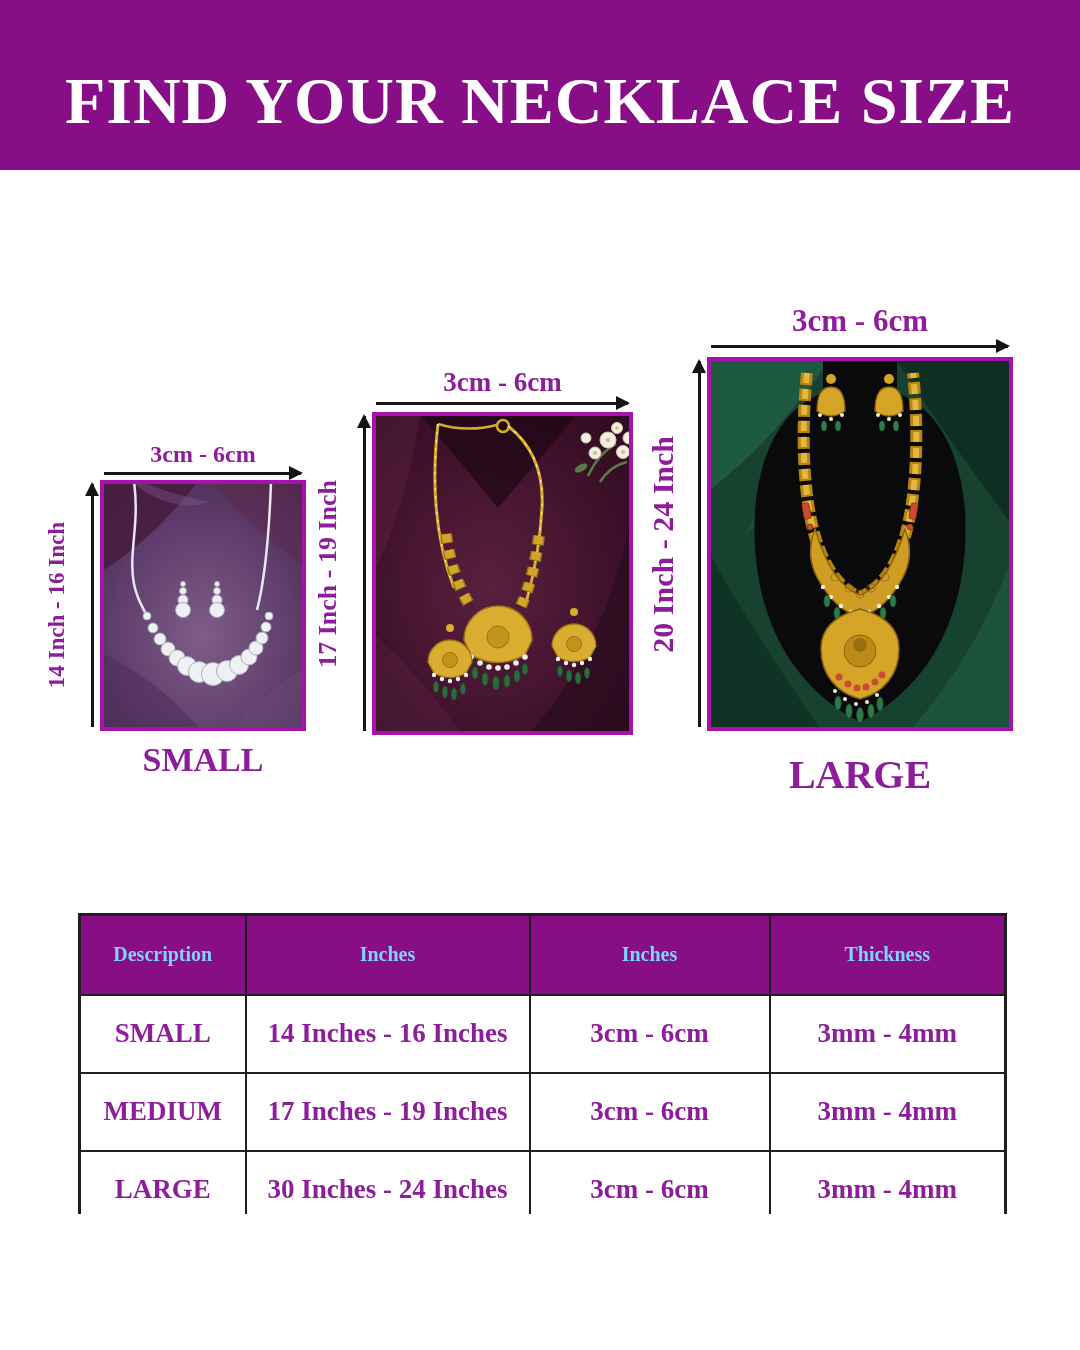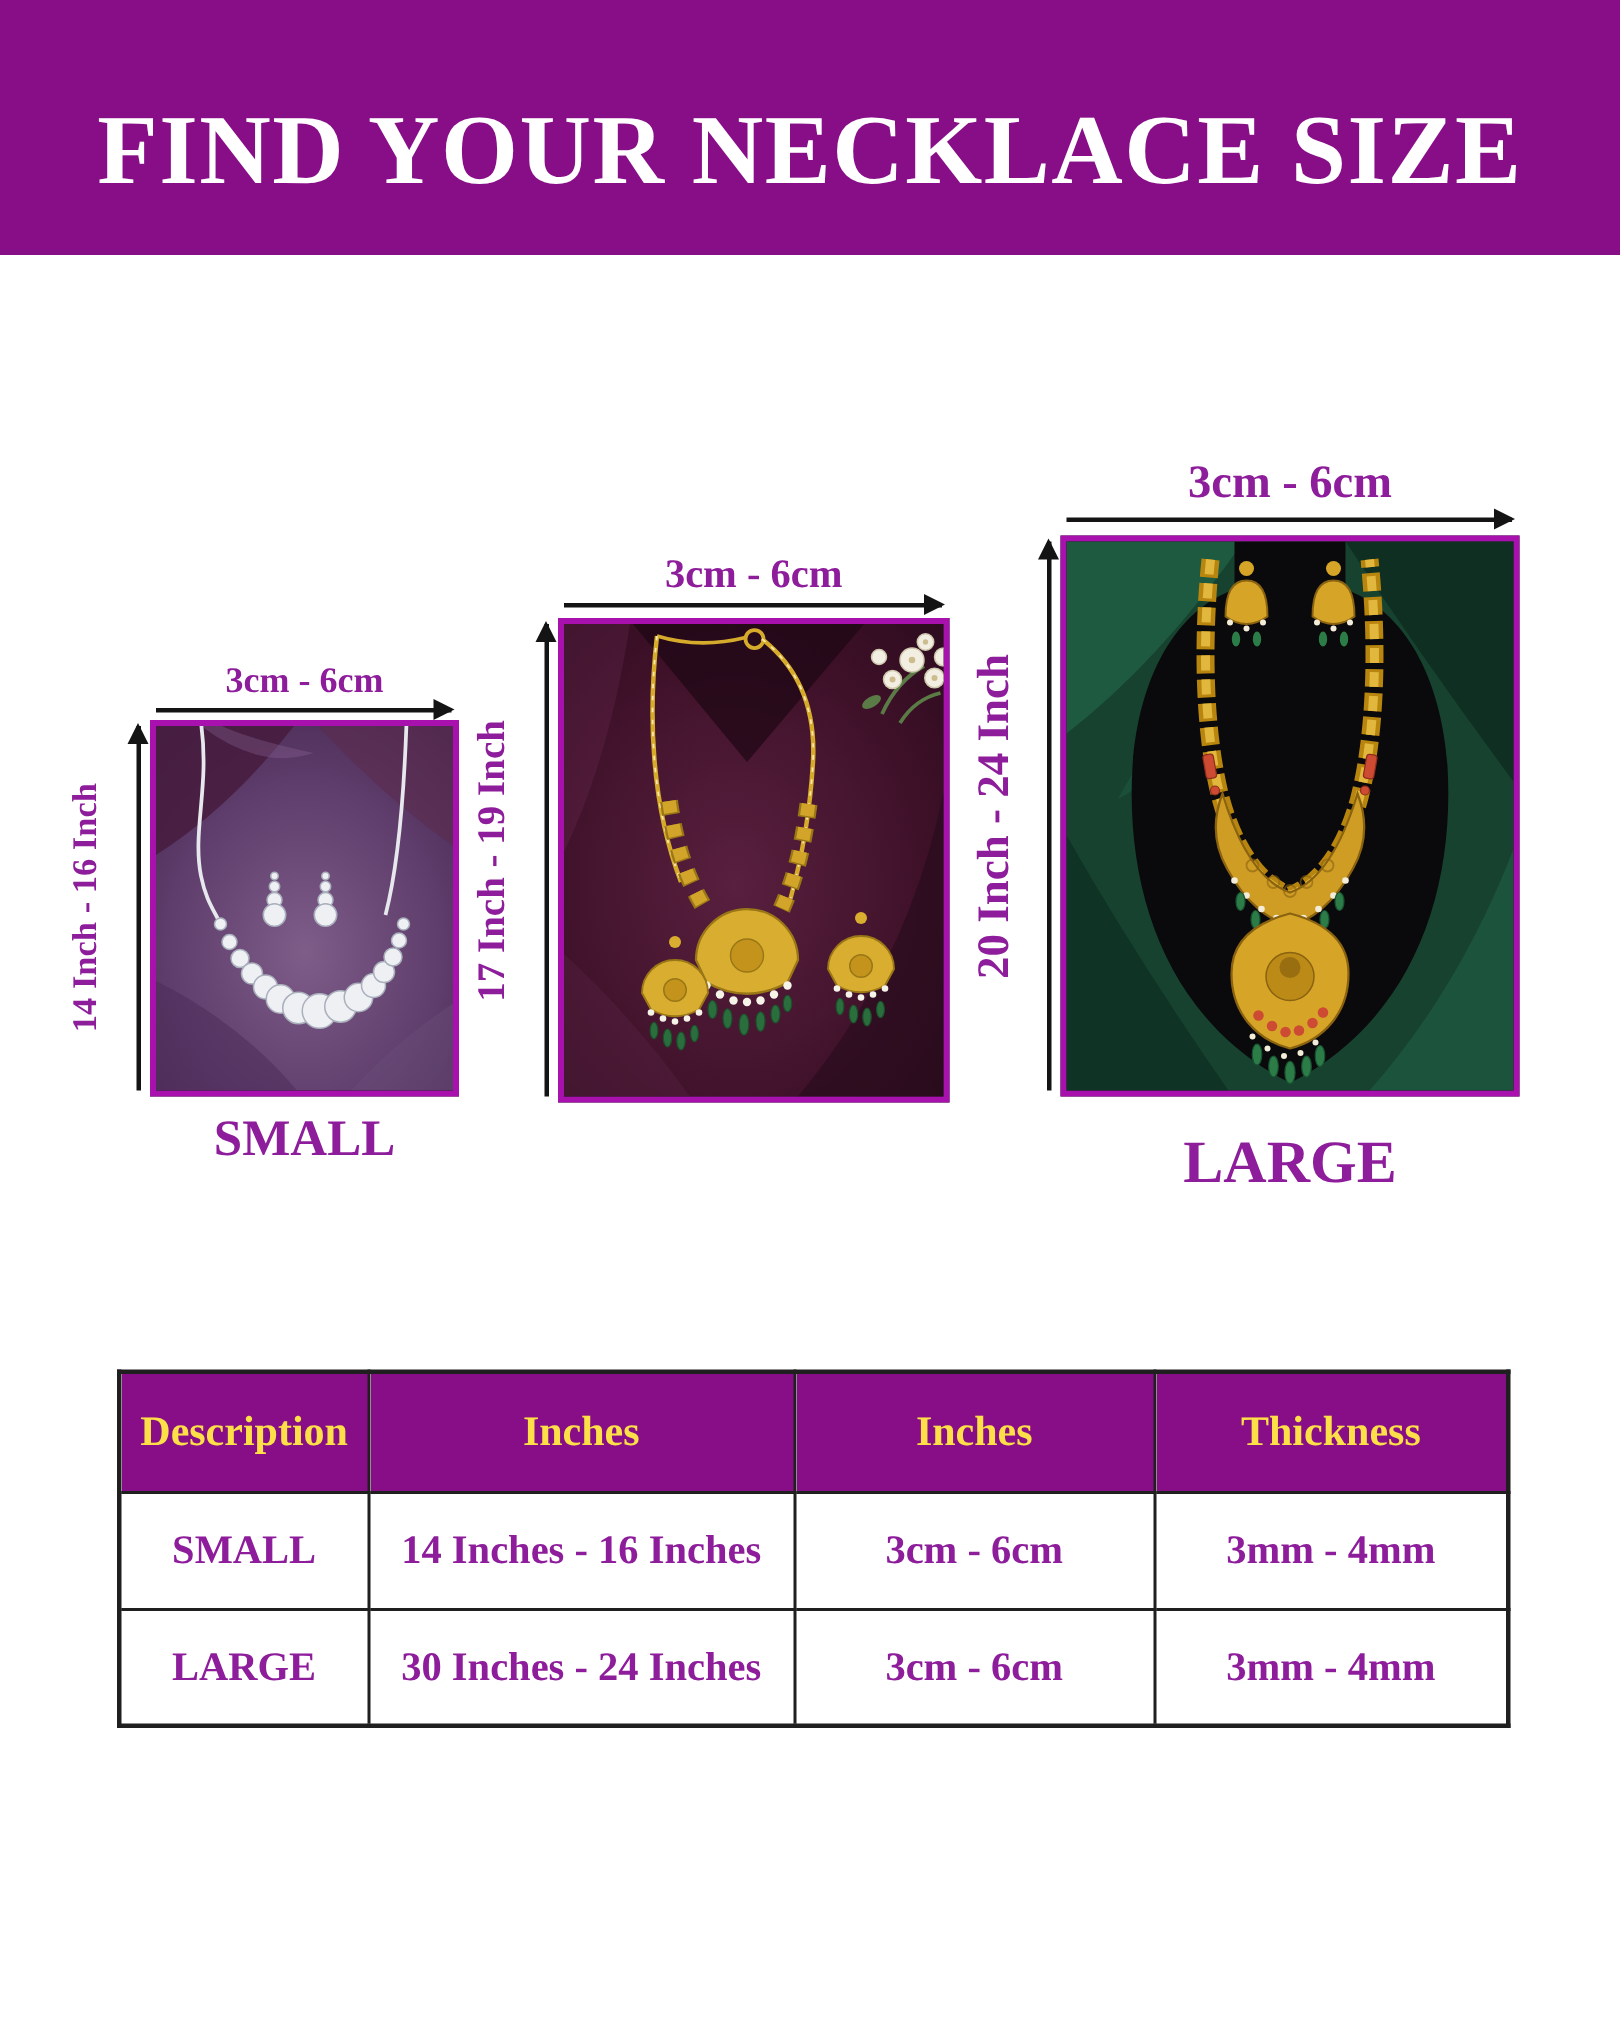--- a/index.html
+++ b/index.html
@@ -90,21 +90,21 @@
   
   .spec{
     position:absolute;left:78px;top:913px;width:926px;
     border-collapse:collapse;table-layout:fixed;background:#ffffff;
     border:3px solid var(--tableline);
   }
   .spec th,.spec td{
     border:2px solid var(--tableline);text-align:center;vertical-align:middle;
     font-weight:700;padding:0 2px;overflow:hidden;
   }
-  .spec th{background:var(--purple);color:#fde047;font-size:28px;height:80px;}
+  .spec th{background:var(--purple);color:#7dd3fc;font-size:20px;height:80px;}
   .spec td{color:var(--textpurple);font-size:27px;height:78px;}
 </style>
 </head>
 <body>
 
 <div class="page">
 
   <header class="banner">
     <h1>FIND YOUR NECKLACE SIZE</h1>
   </header>
@@ -381,20 +381,26 @@
       </tr>
     </thead>
     <tbody>
       <tr>
         <td>SMALL</td>
         <td>14 Inches - 16 Inches</td>
         <td>3cm - 6cm</td>
         <td>3mm - 4mm</td>
       </tr>
       <tr>
+        <td>MEDIUM</td>
+        <td>17 Inches - 19 Inches</td>
+        <td>3cm - 6cm</td>
+        <td>3mm - 4mm</td>
+      </tr>
+      <tr>
         <td>LARGE</td>
         <td>30 Inches - 24 Inches</td>
         <td>3cm - 6cm</td>
         <td>3mm - 4mm</td>
       </tr>
     </tbody>
   </table>
 
 </div>
 

